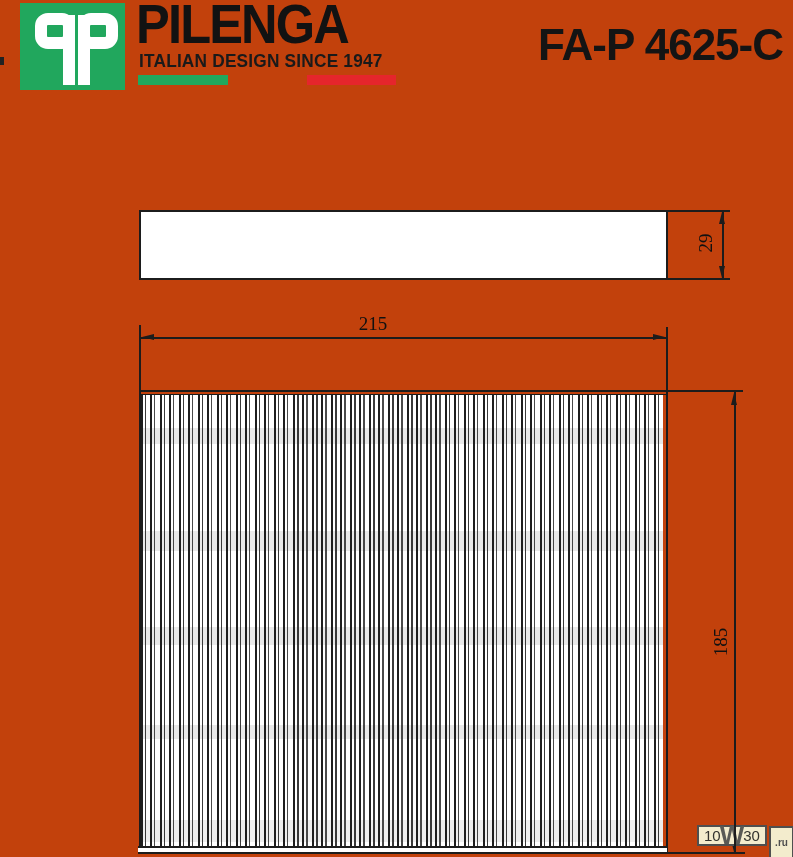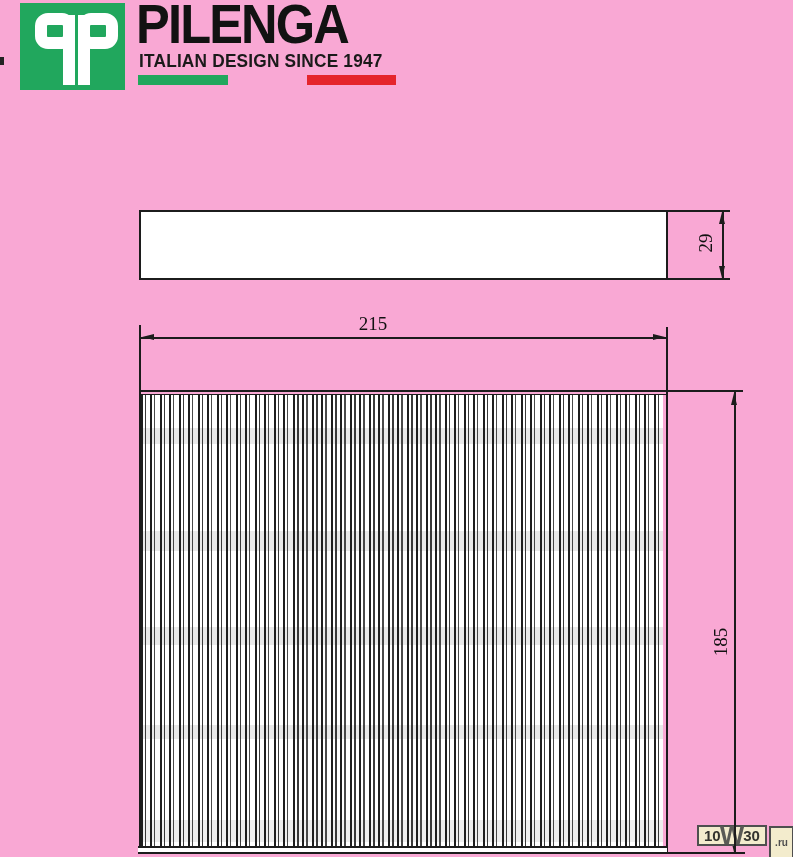--- a/index.html
+++ b/index.html
@@ -1,17 +1,17 @@
 <!DOCTYPE html>
 <html><head>
 <meta charset="utf-8">
 <style>
   html,body{margin:0;padding:0;background:#ffffff;}
   .canvas{
-    position:relative;width:793px;height:857px;background:#f9a8d4;
+    position:relative;width:793px;height:857px;background:#c2410c;
     font-family:"Liberation Sans",sans-serif;overflow:hidden;
   }
   .abs{position:absolute;}
   
   .logo-box{left:20px;top:3px;width:105px;height:87px;}
   .brand{
     left:136px;top:2px;width:260px;height:46px;
     font-size:55px;font-weight:bold;letter-spacing:-2px;color:#121212;
     line-height:0.82;white-space:nowrap;transform:scaleX(0.92);transform-origin:left top;
   }
@@ -76,21 +76,21 @@
   .ext-185-top{left:666px;top:390px;width:77px;height:2px;}
   .ext-185-bot{left:667px;top:852px;width:78px;height:2px;}
   .dimline-185{left:734px;top:392px;width:2px;height:461px;z-index:5;}
   .dimtext-185{left:696px;top:632px;width:50px;height:20px;}
   
   .watermark{left:697px;top:825px;display:flex;align-items:flex-start;z-index:4;}
   .wm-main{
     width:70px;height:21px;background:#f3eccd;border:2px solid #4f4f4f;box-sizing:border-box;
     display:flex;align-items:center;justify-content:center;overflow:visible;
   }
-  .wm-pre,.wm-post{font-size:15px;font-weight:bold;color:#33332e;line-height:1;}
+  .wm-pre,.wm-post{font-size:15px;font-weight:normal;color:#33332e;line-height:1;}
   .wm-w{font-size:26px;font-weight:bold;color:#5a5a55;line-height:0.7;margin:0 -1px;}
   .wm-suffix{
     width:25px;height:33px;margin:1px 8px 0 2px;background:#f3eccd;border:2px solid #4f4f4f;box-sizing:border-box;
     font-size:10px;font-weight:bold;color:#4f4f4f;display:flex;align-items:center;justify-content:center;
   }
 </style>
 </head>
 <body>
 
 <div class="canvas">
@@ -104,20 +104,21 @@
     <rect x="43" y="12" width="12" height="70" fill="#ffffff"></rect>
 
     <rect x="64" y="16" width="28" height="24" rx="7" fill="none" stroke="#ffffff" stroke-width="12"></rect>
     <rect x="58" y="12" width="12" height="70" fill="#ffffff"></rect>
   </svg>
 
   <div class="abs brand">PILENGA</div>
   <div class="abs tagline">ITALIAN DESIGN SINCE 1947</div>
   <div class="abs flag-bar flag-green"></div>
   <div class="abs flag-bar flag-red"></div>
+  <div class="abs part-number">FA-P 4625-C</div>
 
   <div class="abs sideview-rect"></div>
   <div class="abs line ext-29-top"></div>
   <div class="abs line ext-29-bot"></div>
   <div class="abs line dimline-29"></div>
   <div class="arrow arr-up" style="left:719px;top:212px;"></div>
   <div class="arrow arr-down" style="left:719px;top:266px;"></div>
   <div class="abs dim-text rot dimtext-29">29</div>
 
   <div class="abs line mv-left-vline"></div>

